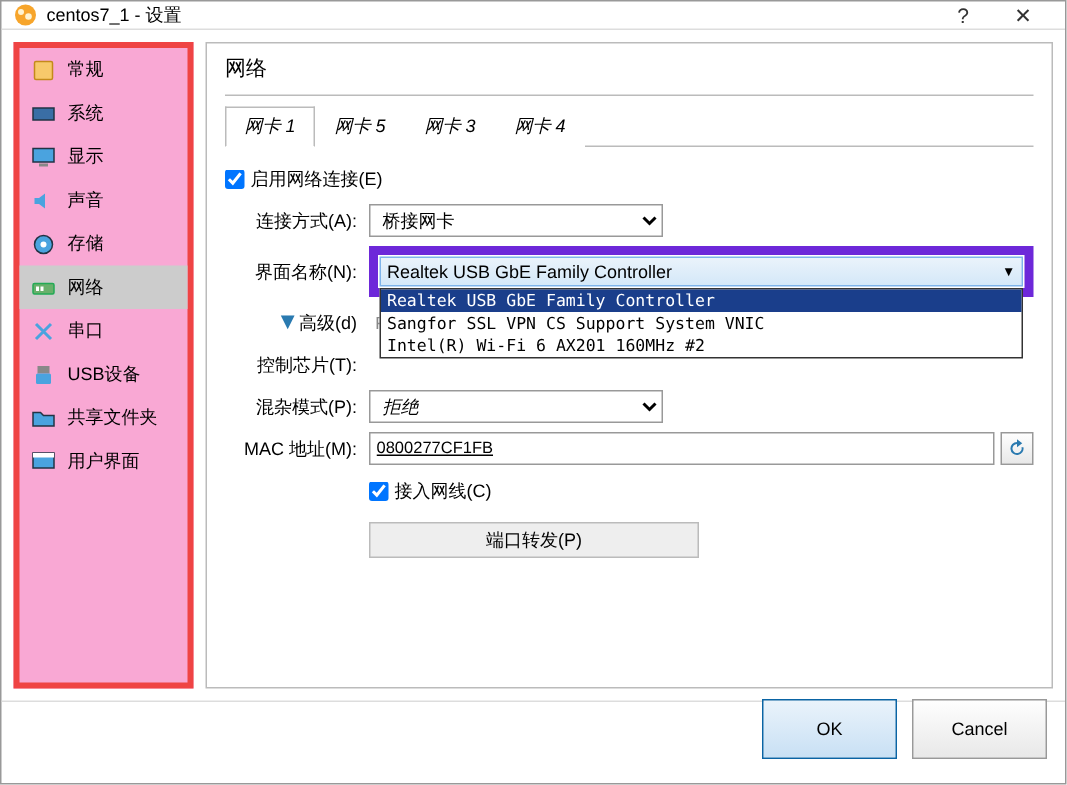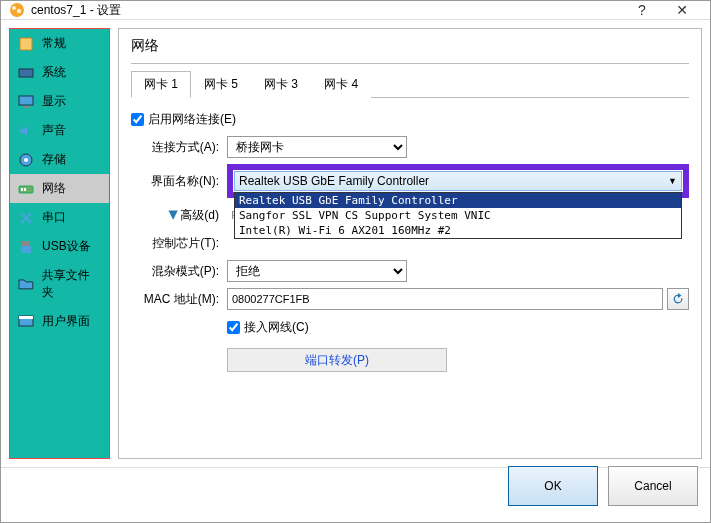--- a/index.html
+++ b/index.html
@@ -5,60 +5,60 @@
 * { box-sizing: border-box; margin: 0; padding: 0; font-family: "Microsoft YaHei", "Segoe UI", sans-serif; font-size: 12px; }
 body { background: #fff; width: 711px; height: 523px; border: 1px solid #999; overflow: hidden; }
 
 .titlebar { height: 19px; display: flex; align-items: center; padding: 0 8px; border-bottom: 1px solid #ddd; }
 .titlebar .icon { width: 16px; height: 16px; margin-right: 6px; }
 .titlebar .title { flex: 1; }
 .titlebar .btn { width: 40px; text-align: center; font-size: 14px; color: #333; cursor: default; }
 
 .content { display: flex; height: 447px; padding: 8px; gap: 8px; }
 
-.sidebar { width: 101px; border: 1px solid #ef4444; background: #14b8a6; }
+.sidebar { width: 120px; border: 4px solid #ef4444; background: #f9a8d4; }
 .side-item { display: flex; align-items: center; padding: 6px 8px; gap: 8px; cursor: default; }
 .side-item.selected { background: #ccc; }
 .side-icon { width: 16px; height: 16px; display: inline-block; }
 
 .main { flex: 1; display: flex; flex-direction: column; border: 1px solid #bbb; padding: 8px 12px; }
 .main h2 { font-size: 14px; font-weight: normal; margin-bottom: 8px; }
 hr { border: none; border-top: 1px solid #bbb; margin-bottom: 6px; }
 
 .tabs { display: flex; gap: 0; border-bottom: 1px solid #bbb; margin-bottom: 10px; }
-.tab { padding: 4px 12px; border: 1px solid transparent; border-bottom: none; position: relative; top: 1px; background: #fff; }
+.tab { padding: 4px 12px; border: 1px solid transparent; border-bottom: none; position: relative; top: 1px; background: #fff; font-style: italic; }
 .tab.active { border-color: #bbb; border-bottom: 1px solid #fff; }
 
 .form-row { display: flex; align-items: center; margin-bottom: 6px; min-height: 22px; }
 .form-label { width: 96px; text-align: right; padding-right: 8px; }
 .form-control { flex: 1; }
 select.ctl, input.ctl { height: 22px; border: 1px solid #999; background: #fff; padding: 0 4px; font-family: inherit; }
-select.ctl { width: 180px; }
-.full { width: 100%; }
+select.ctl { width: 196px; }
+.full { width: 100%; font-style: italic; }
 
 .checkbox { display: flex; align-items: center; gap: 4px; }
 .checkbox input { width: 13px; height: 13px; }
 
 .namebox { flex:1; border: 6px solid #6d28d9; padding: 1px; position: relative; }
 .namebox .sel { height: 20px; background: linear-gradient(#eaf3fb,#d4e8f8); border: 1px solid #7eb4ea; display:flex; align-items:center; padding:0 4px; font-family: monospace; font-size: 11px; justify-content: space-between; }
 .namebox .drop { position: absolute; left: 1px; right: 1px; top: 22px; border: 1px solid #333; background: #fff; z-index: 10; }
 .namebox .opt { padding: 1px 4px; font-family: monospace; font-size: 11px; white-space: nowrap; }
 .namebox .opt.sel-opt { background: #1a3e8b; color: #fff; }
 
 .arrow-down { font-size: 9px; }
 
 .small { font-size: 11px; }
 .mono { font-family: monospace; font-size: 11px; }
 .gray { color: #888; }
 
 .mac-row { display: flex; gap: 4px; align-items: center; }
-.mac-row input { flex: 1; }
+.mac-row input { flex: 1; text-decoration: underline; }
 .refresh-btn { width: 22px; height: 22px; border: 1px solid #999; background: linear-gradient(#fefefe,#e8e8e8); display:flex; align-items:center; justify-content:center; }
 
-.port-btn { width: 220px; height: 24px; border: 1px solid #bbb; background: #eee; color: #1d4ed8; margin-top: 4px; }
+.port-btn { width: 220px; height: 24px; border: 1px solid #bbb; background: #eee; color: #000000; margin-top: 4px; }
 
 .footer { height: 36px; display: flex; justify-content: flex-end; align-items: center; gap: 10px; padding: 0 12px; border-top: 1px solid #ddd; }
 .dlg-btn { width: 90px; height: 40px; border: 1px solid #0a64a4; background: linear-gradient(#eaf3fb,#c8e0f4); }
 .dlg-btn.cancel { border-color: #999; background: linear-gradient(#fefefe,#e8e8e8); }
 
 .expand { color: #2a7ab0; display:inline-block; transform: rotate(90deg); margin-right:2px;}
 </style>
 </head>
 <body>
 

